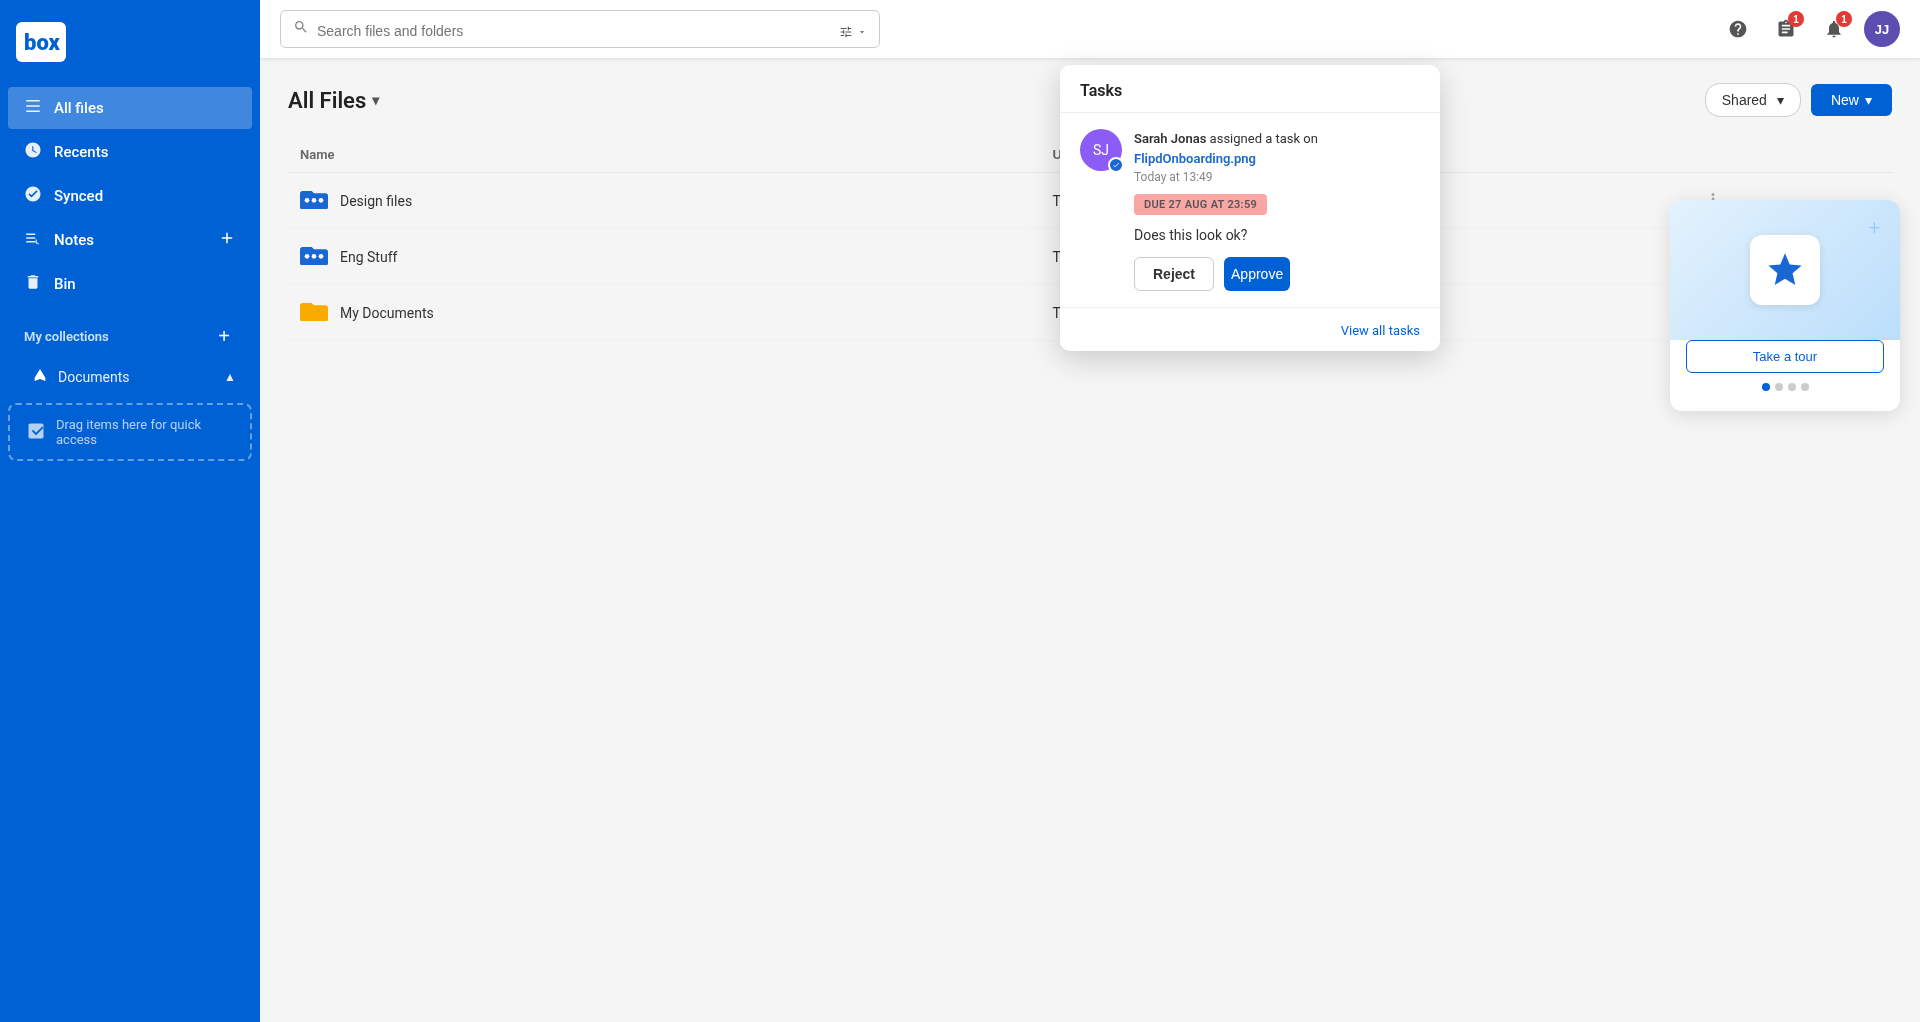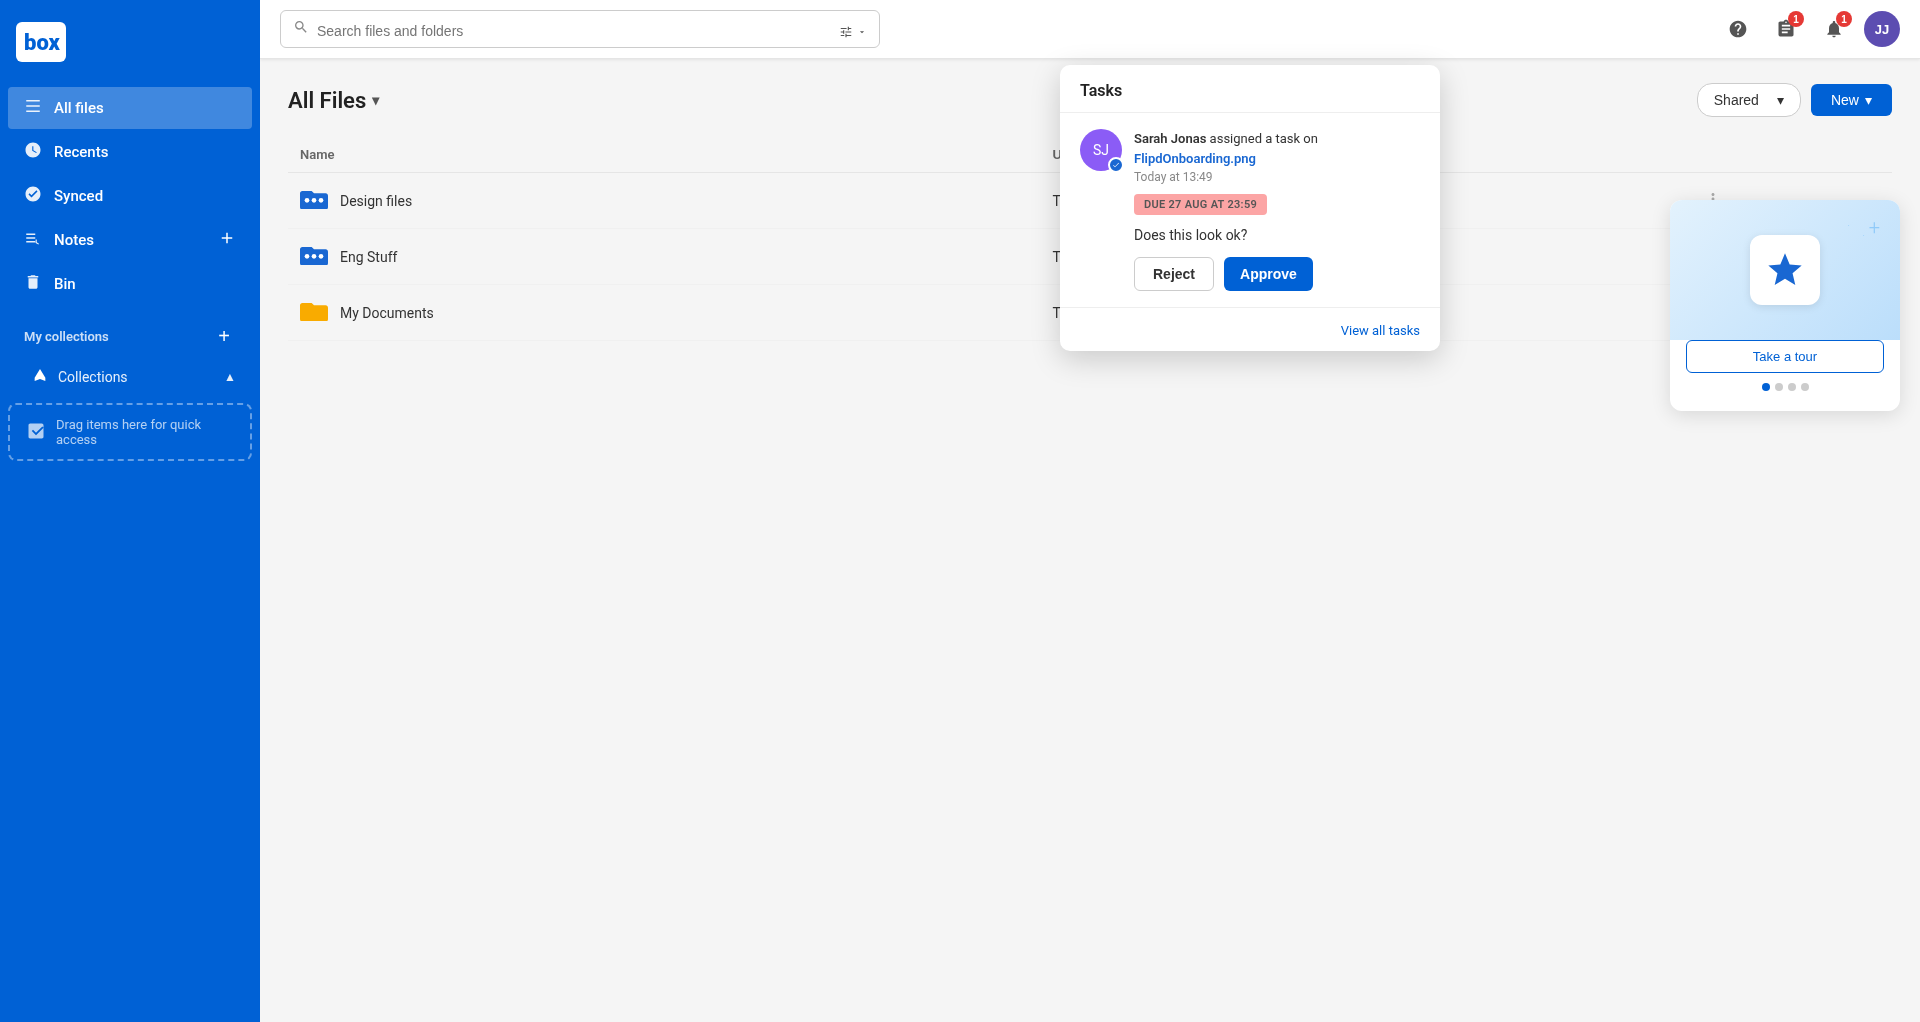--- a/index.html
+++ b/index.html
@@ -182,21 +182,21 @@
     .page-title .chevron { font-size: 14px; color: #555; }
     .header-actions { display: flex; gap: 10px; align-items: center; }
     .btn-outline {
       padding: 8px 16px;
       border: 1px solid #ccc;
       border-radius: 15px;
       background: white;
       cursor: pointer;
       font-size: 14px;
       color: #333;
-      display: flex; align-items: center; gap: 18px;
+      display: flex; align-items: center; gap: 10px;
     }
     .btn-primary {
       padding: 8px 20px;
       background: #0061d5;
       color: white;
       border: none;
       border-radius: 6px;
       font-size: 14px;
       cursor: pointer;
       display: flex; align-items: center; gap: 6px;
@@ -314,28 +314,28 @@
       padding: 8px 18px;
       border: 1px solid #ccc;
       border-radius: 6px;
       background: white;
       cursor: pointer;
       font-size: 14px;
       color: #333;
       font-weight: bold;
     }
     .btn-approve {
-      padding: 8px 16px;
+      padding: 8px 7px;
       border: none;
       border-radius: 6px;
       background: #0061d5;
       color: white;
       cursor: pointer;
       font-size: 14px;
-      font-weight: 700;
+      font-weight: 400;
     }
     .tasks-popup-footer {
       padding: 12px 20px;
       border-top: 1px solid #eee;
       text-align: right;
     }
     .view-all-link {
       color: #0061d5;
       font-size: 13px;
       text-decoration: none;
@@ -497,21 +497,21 @@
     <span>My collections</span>
     <button class="add-btn">+</button>
   </div>
 
   <div class="sidebar-sub-item">
     <span>
       <svg width="16" height="16" viewBox="0 0 24 24" fill="white">
           <path d="M4 16v5l8-3 8 3v-5l-8-13z"></path>
         </svg>
     </span>
-    <span>Collections</span>
+    <span>Documents</span>
     <span class="arrow">▲</span>
   </div>
 
   <div class="sidebar-drag-area">
     <span>
       <svg width="20" height="20" viewBox="0 0 24 24" fill="rgba(255,255,255,0.7)">
           <path d="M19 3H5c-1.1 0-2 .9-2 2v14c0 1.1.9 2 2 2h14c1.1 0 2-.9 2-2V5c0-1.1-.9-2-2-2zm-7 14l-5-5 1.41-1.41L12 14.17l7.59-7.59L21 8l-9 9z"></path>
         </svg>
     </span>
     <span>Drag items here for quick access</span>

